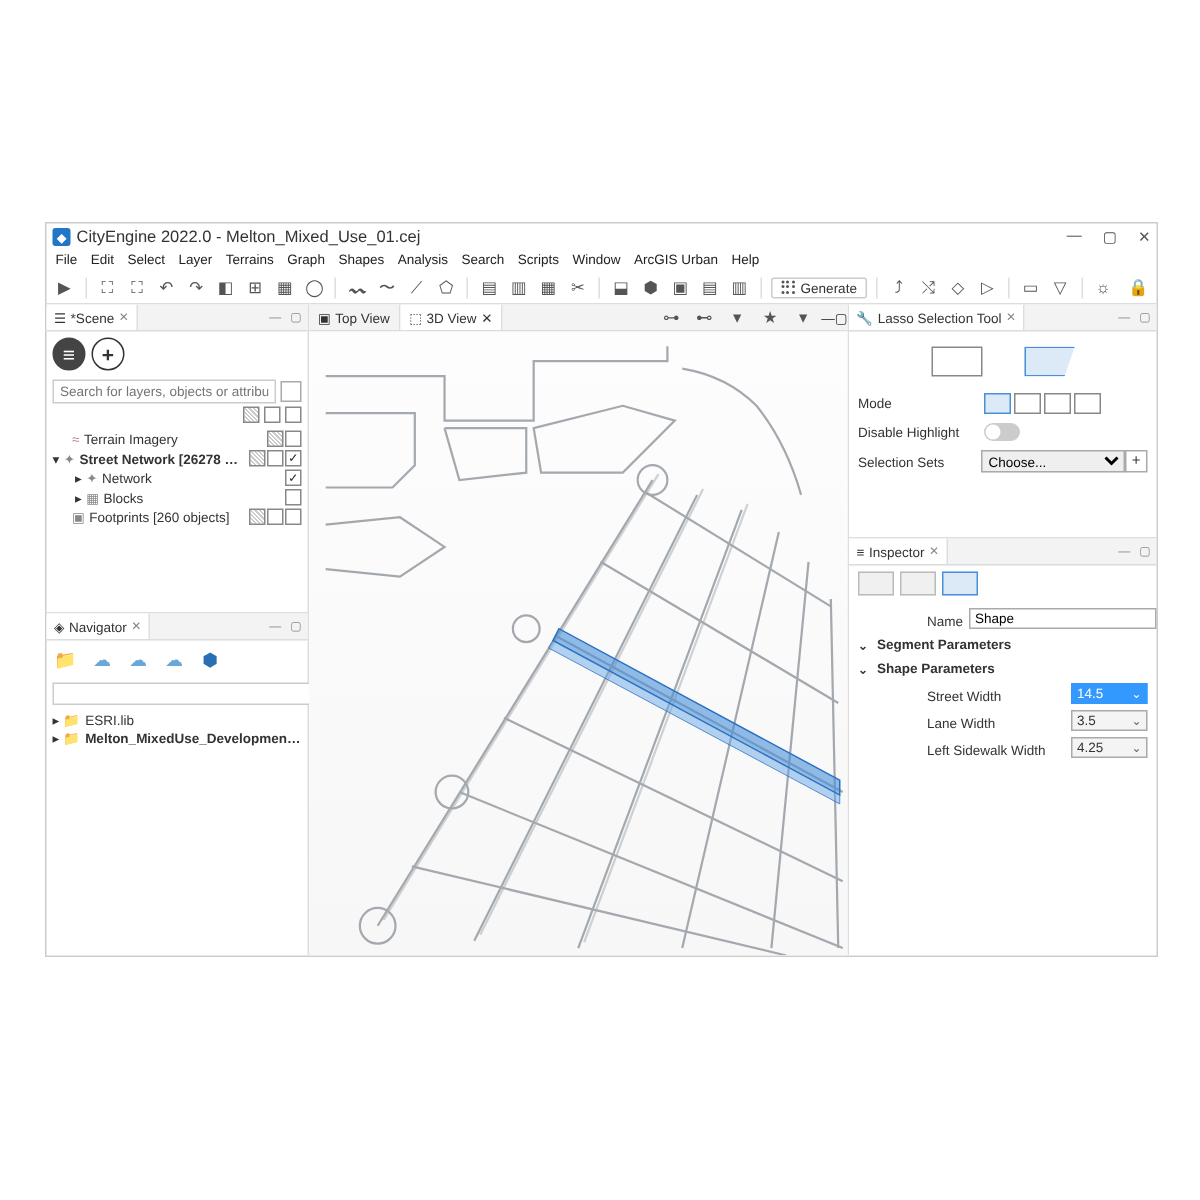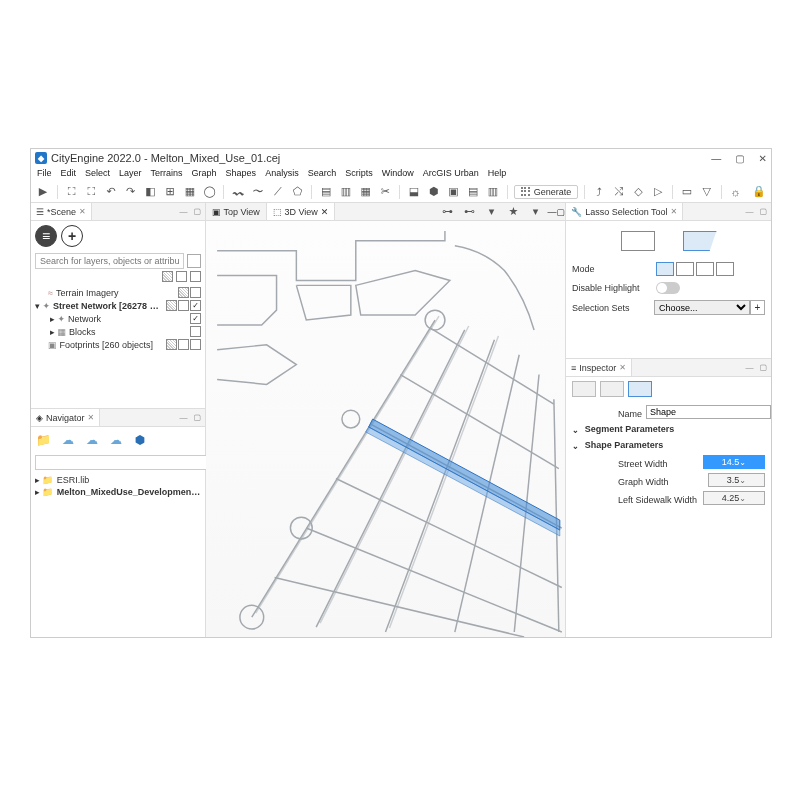--- a/index.html
+++ b/index.html
@@ -72,21 +72,21 @@
   .sel-set select{width:96px;height:15px;border:1px solid #aaa;font-size:9px;}
   .plus-btn{width:15px;height:15px;border:1px solid #aaa;display:flex;align-items:center;justify-content:center;cursor:pointer;font-size:10px;}
   .inspector{border-top:1px solid #ddd;flex:1;display:flex;flex-direction:column;overflow:hidden;}
   .insp-icons{display:flex;gap:4px;padding:4px 6px;}
   .insp-ico{width:24px;height:16px;border:1px solid #bbb;background:#f0f0f0;cursor:pointer;}
   .insp-ico.sel{background:#dceaf7;border-color:#4a90d9;}
   .insp-body{padding:2px 6px;font-size:9px;overflow:auto;}
   .insp-row{display:flex;align-items:flex-end;padding:2px 0;gap:4px;margin-left:46px;}
   .insp-row .ilbl{width:92px;}
   .insp-row input{flex:1;border:1px solid #aaa;height:14px;font-size:9px;padding:0 3px;}
-  .insp-row .dd{flex:1;border:1px solid #aaa;height:14px;font-size:9px;padding:0 18px;display:flex;align-items:center;justify-content:space-between;background:#f4f4f4;}
+  .insp-row .dd{flex:1;border:1px solid #aaa;height:14px;font-size:9px;padding:0 3px;display:flex;align-items:center;justify-content:space-between;background:#f4f4f4;}
   .insp-row .dd.hl{background:#3399ff;color:#fff;border-color:#3399ff;}
   .section-hdr{display:flex;align-items:center;gap:4px;padding:3px 0;font-weight:600;cursor:pointer;}
   .section-hdr::before{content:"⌃";transform:rotate(180deg);font-size:8px;margin-right:2px;}
   .slider-track{flex:1;height:3px;background:#ccc;position:relative;border-radius:2px;}
   .slider-thumb{position:absolute;left:6px;top:-3px;width:9px;height:9px;background:#666;border-radius:50%;}
   .chev{font-size:8px;color:#666;}
 </style>
 </head>
 <body>
 
@@ -429,21 +429,21 @@
               <span>Shape Parameters</span>
             </div>
           <div class="insp-row">
             <span class="ilbl">Street Width</span>
             <div class="dd hl">
                 <span>14.5</span>
                 <span class="chev" style="color:#fff;">⌄</span>
               </div>
           </div>
           <div class="insp-row">
-            <span class="ilbl">Graph Width</span>
+            <span class="ilbl">Lane Width</span>
             <div class="dd">
                 <span>3.5</span>
                 <span class="chev">⌄</span>
               </div>
           </div>
           <div class="insp-row">
             <span class="ilbl">Left Sidewalk Width</span>
             <div class="dd">
                 <span>4.25</span>
                 <span class="chev">⌄</span>

